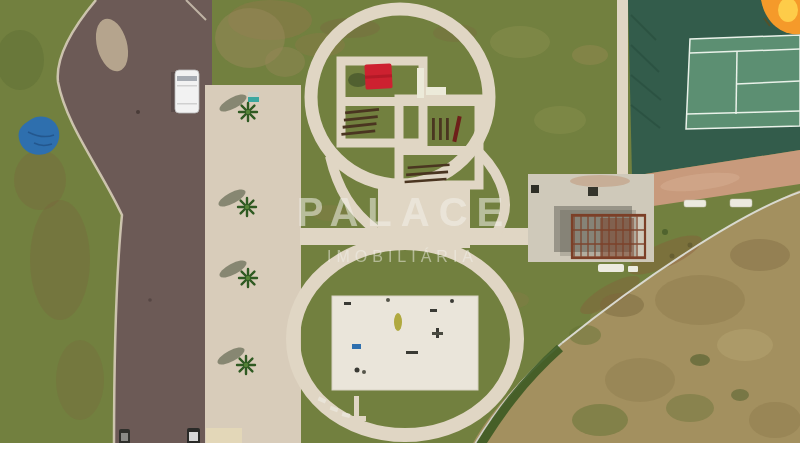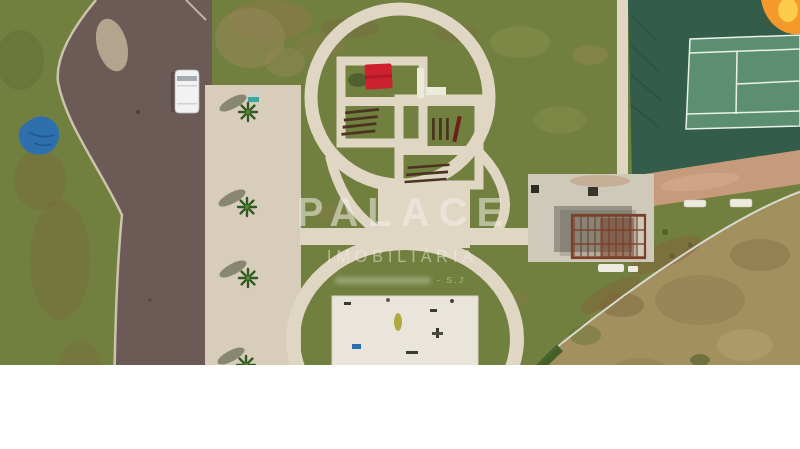--- a/index.html
+++ b/index.html
@@ -1,16 +1,16 @@
 <!DOCTYPE html>
 <html style="--grass: #72803f; --road: #6c5a56; --sidewalk: #d8ccba; --path: #e0d6c4; --plaza: #eae5da; --concrete: #cfc9ba; --courtOuter: #335c4b; --courtInner: #5c8f72; --courtLine: #e9f1e9; --clay: #c89a7c; --scrub: #a3905f; --hedge: #3c5a22; --pergola: #7c3f27; --wood: #4a3520; --canopyRed: #cd2130; --tarpBlue: #2e6fae; --van: #f2f2f2; --palm: #2f5a22; --logoOrange: #f59a2a; --logoYellow: #ffd24d; --watermark: rgba(242,240,234,0.55);"><head>
 <meta charset="utf-8">
 <style>
   html,body{margin:0;padding:0}
-  .stage{position:relative;width:800px;height:365px;overflow:hidden;
+  .stage{position:relative;width:800px;height:443px;overflow:hidden;
          background:var(--grass,#72803f);font-family:"Liberation Sans",sans-serif}
   .stage svg{position:absolute;left:0;top:0}
 
   
   .f-grass{fill:var(--grass)} .f-road{fill:var(--road)} .f-sidewalk{fill:var(--sidewalk)}
   .f-path{fill:var(--path)} .s-path{stroke:var(--path);fill:none}
   .f-plaza{fill:var(--plaza)} .f-courtO{fill:var(--courtOuter)} .f-courtI{fill:var(--courtInner)}
   .s-line{stroke:var(--courtLine);fill:none} .f-clay{fill:var(--clay)}
   .f-scrub{fill:var(--scrub)} .s-hedge{stroke:var(--hedge);fill:none}
   .f-wood{fill:var(--wood)} .f-canopy{fill:var(--canopyRed)} .f-tarp{fill:var(--tarpBlue)}
@@ -264,18 +264,14 @@
   <g>
     <path d="M761,0 L800,0 L800,34 C782,36 765,22 761,0 Z" class="f-lorange"></path>
     <ellipse cx="788" cy="10" rx="10" ry="12" class="f-lyellow" opacity=".9"></ellipse>
     <path d="M764,18 L770,26" stroke="#6b4a12" stroke-width="2" opacity=".6"></path>
   </g>
 </svg>
 
 <div class="watermark">
   <div class="wm-title">PALACE</div>
   <div class="wm-sub">IMOBILIÁRIA</div>
-  <div class="wm-tag">
-    <span class="wm-blur"></span>
-    <span>- S.J</span>
-  </div>
 </div>
 </div>
 
 </body></html>

